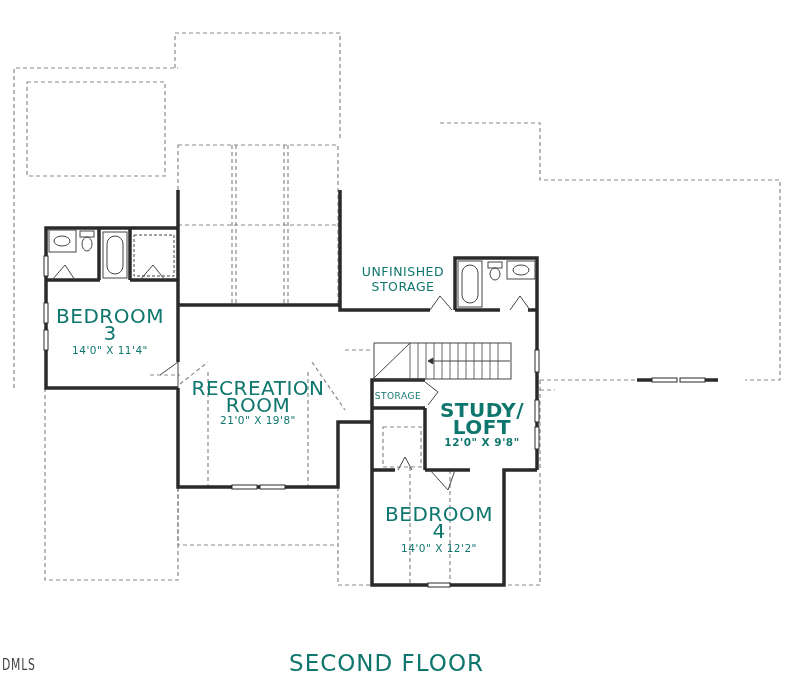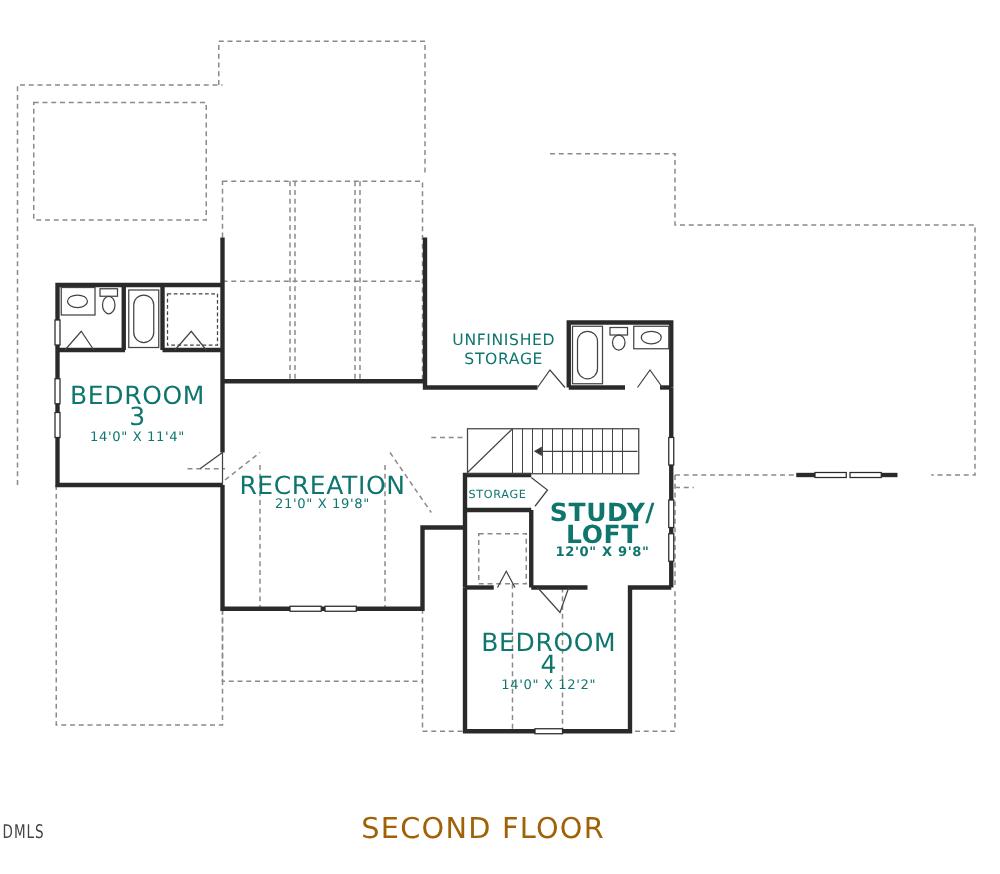--- a/index.html
+++ b/index.html
@@ -2,21 +2,21 @@
 <html><head>
 <meta charset="utf-8">
 <style>
   html, body { margin:0; padding:0; background:#ffffff; }
   body { width:800px; height:699px; position:relative; overflow:hidden; font-family:"DejaVu Sans", sans-serif; }
   #plan { position:absolute; left:0; top:0; width:800px; height:699px; }
   .label { position:absolute; color:#0f766e; text-align:center; white-space:nowrap; letter-spacing:0.5px; }
   .room-name { font-size:20px; line-height:17px; font-family:"DejaVu Sans", sans-serif; }
   .room-dim { font-size:10.5px; line-height:12px; }
   .small-name { font-size:10px; line-height:12px; }
-  #floor-title { position:absolute; left:0; width:773px; top:650px; text-align:center; font-size:23px; color:#a16207; letter-spacing:1px; font-family:"DejaVu Sans", sans-serif; }
+  #floor-title { position:absolute; left:0; width:773px; top:650px; text-align:center; font-size:23px; color:#0f766e; letter-spacing:1px; font-family:"DejaVu Sans", sans-serif; }
   #mls-mark { position:absolute; left:2px; top:656px; font-size:15px; color:#444; font-family:"DejaVu Sans Condensed","DejaVu Sans", sans-serif; letter-spacing:1px; transform:scaleX(0.8); transform-origin:left; }
 </style>
 </head>
 <body>
 
 <svg id="plan" viewBox="0 0 800 699" xmlns="http://www.w3.org/2000/svg">
 
   <g fill="none" stroke="#8a8a8a" stroke-width="1.2" stroke-dasharray="4,3">
     <polyline points="175,68 175,33 340,33 340,140"></polyline>
     <polyline points="14,388 14,68 178,68"></polyline>
@@ -136,20 +136,21 @@
 </svg>
 
 <div class="label" style="left:55px; top:308px; width:110px;">
   <div class="room-name">BEDROOM</div>
   <div class="room-name">3</div>
   <div class="room-dim" style="margin-top:2px;">14'0" X 11'4"</div>
 </div>
 
 <div class="label" style="left:188px; top:380px; width:140px;">
   <div class="room-name">RECREATION</div>
+  <div class="room-name">ROOM</div>
   <div class="room-dim">21'0" X 19'8"</div>
 </div>
 
 <div class="label" style="left:348px; top:264px; width:110px;">
   <div class="room-name" style="font-size:12.5px; line-height:15px;">UNFINISHED</div>
   <div class="room-name" style="font-size:12.5px; line-height:15px;">STORAGE</div>
 </div>
 
 <div class="label small-name" style="left:372px; top:390px; width:52px; font-size:9px;">STORAGE</div>
 

